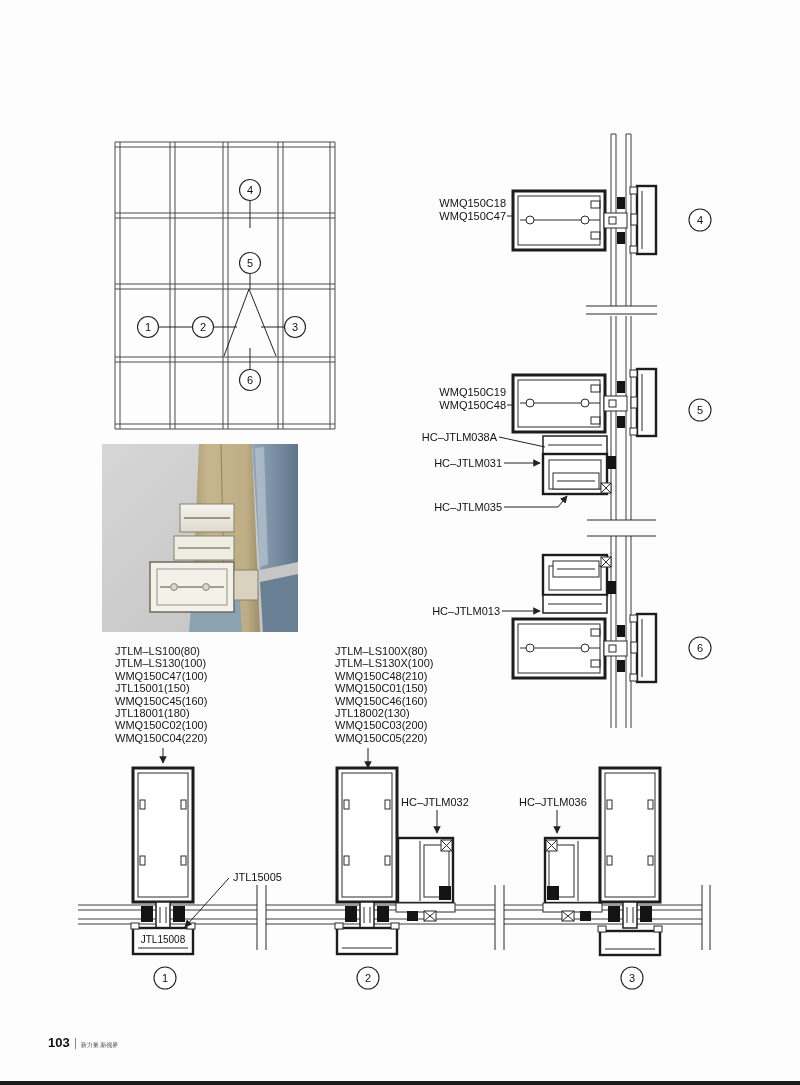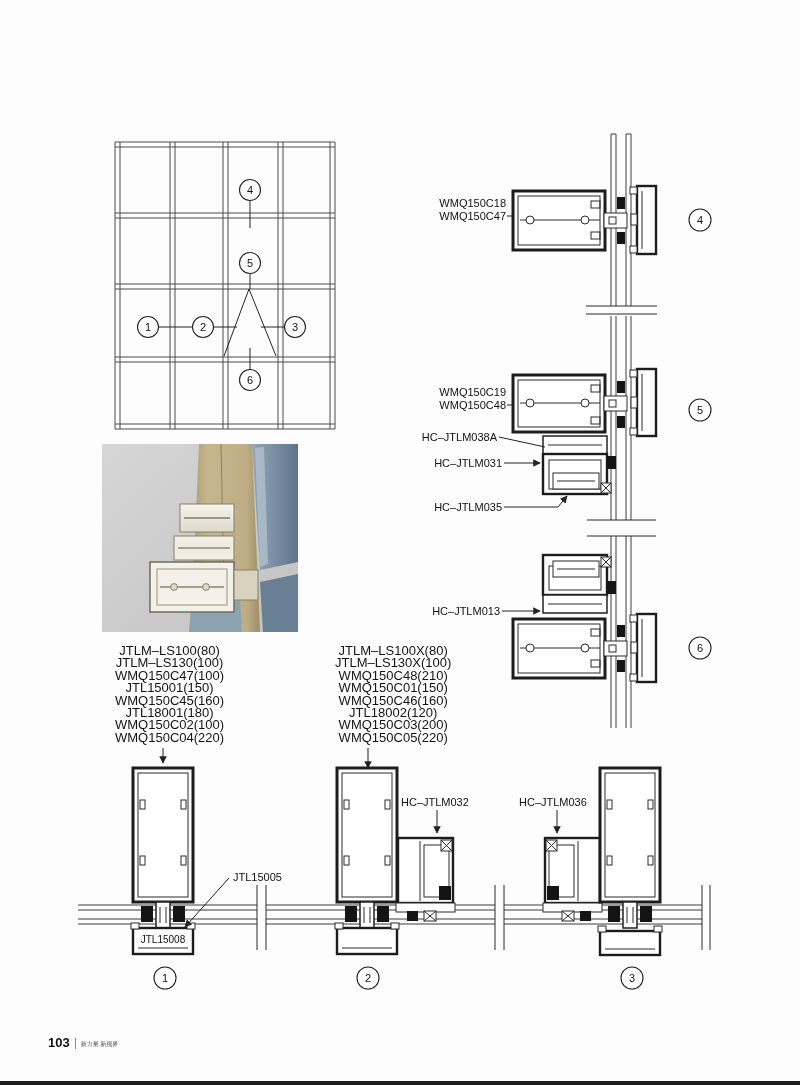--- a/index.html
+++ b/index.html
@@ -16,28 +16,28 @@
   .blk {fill:#141414;stroke:none;}
   .gl  {stroke:#3c3c3c;stroke-width:1;fill:none;}
   .grid{stroke:#4a4a4a;stroke-width:1;fill:none;}
   .ldr {stroke:#222;stroke-width:1;fill:none;}
   .callout{fill:#fff;stroke:#222;stroke-width:1.1;}
   .lbl {font-size:11px;fill:#111;}
   .lble{font-size:11px;fill:#111;text-anchor:end;}
   .clbl{font-size:11px;fill:#111;text-anchor:middle;}
   .covlbl{font-size:10px;fill:#111;text-anchor:middle;}
 
-  .partlist{position:absolute;font-size:13px;line-height:12.4px;color:#141414;
-            letter-spacing:0;white-space:nowrap;text-align:center;}
+  .partlist{position:absolute;font-size:11px;line-height:12.4px;color:#141414;
+            letter-spacing:0;white-space:nowrap;}
   #list-left{left:115px;top:645px;}
   #list-right{left:335px;top:645px;}
 
   #photo{position:absolute;left:102px;top:444px;width:196px;height:188px;}
 
-  #footer{position:absolute;left:48px;top:1036px;display:flex;align-items:center;gap:5px;}
+  #footer{position:absolute;left:48px;top:1036px;display:flex;align-items:flex-end;gap:5px;}
   #footer .pageno{font-size:13px;font-weight:bold;color:#111;line-height:13px;}
   #footer .divider{width:1px;height:11px;background:#888;margin-top:1px;}
   #footer .tagline{font-size:6px;color:#444;line-height:8px;margin-top:2px;}
   #bottombar{position:absolute;left:0;top:1081px;width:800px;height:4px;background:#1b1b1b;}
 </style>
 </head>
 <body>
 
 <div id="page">
 
@@ -94,21 +94,21 @@
     <div>JTL18001(180)</div>
     <div>WMQ150C02(100)</div>
     <div>WMQ150C04(220)</div>
   </div>
   <div id="list-right" class="partlist">
     <div>JTLM–LS100X(80)</div>
     <div>JTLM–LS130X(100)</div>
     <div>WMQ150C48(210)</div>
     <div>WMQ150C01(150)</div>
     <div>WMQ150C46(160)</div>
-    <div>JTL18002(120)</div>
+    <div>JTL18002(130)</div>
     <div>WMQ150C03(200)</div>
     <div>WMQ150C05(220)</div>
   </div>
 
   <svg width="800" height="1085" viewBox="0 0 800 1085" style="position:absolute;left:0;top:0;">
     <defs>
       <marker id="arw" viewBox="0 0 10 10" refX="9" refY="5" markerWidth="7.5" markerHeight="7.5" orient="auto-start-reverse">
         <path d="M0,0L10,5L0,10z" fill="#222"></path>
       </marker>
     </defs>

